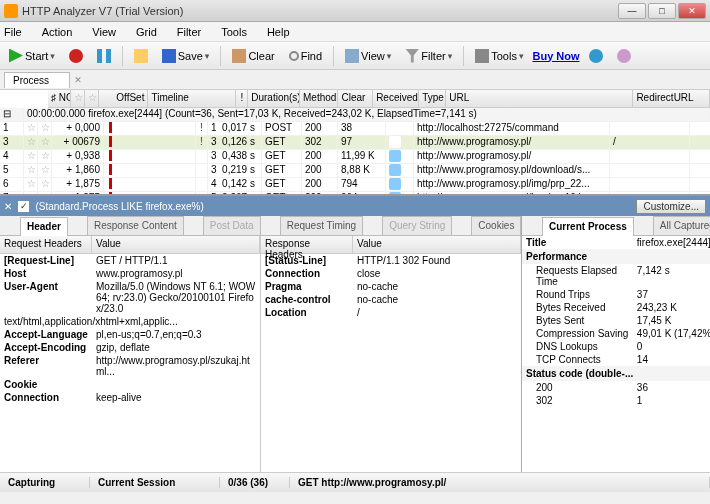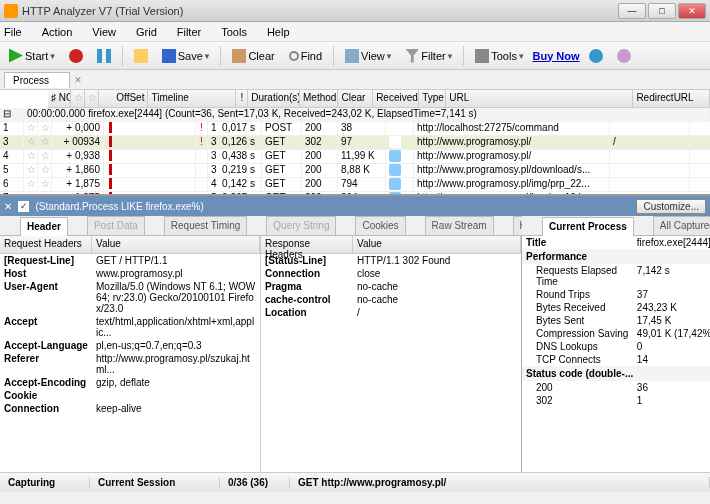--- a/index.html
+++ b/index.html
@@ -174,21 +174,21 @@
         <div class="gcell c-res">200</div>
         <div class="gcell c-recv">38</div>
         <div class="gcell c-type"><span class="typeic" style="background:#fff"></span></div>
         <div class="gcell c-url">http://localhost:27275/command</div>
         <div class="gcell c-redir"></div>
       </div>
       <div class="grow sel">
         <div class="gcell c-no">3</div>
         <div class="gcell c-star"><span class="star">☆</span></div>
         <div class="gcell c-star2"><span class="star">☆</span></div>
-        <div class="gcell c-off">+ 00934</div>
+        <div class="gcell c-off">+ 00679</div>
         <div class="gcell c-tl"><span class="tlbar"></span></div>
         <div class="gcell c-flag" style="color:#c00;text-align:center">!</div>
         <div class="gcell c-dur">3&nbsp;&nbsp;0,126 s</div>
         <div class="gcell c-meth">GET</div>
         <div class="gcell c-res">302</div>
         <div class="gcell c-recv">97</div>
         <div class="gcell c-type"><span class="typeic" style="background:#fff"></span></div>
         <div class="gcell c-url">http://www.programosy.pl/</div>
         <div class="gcell c-redir">/</div>
       </div>
@@ -259,20 +259,21 @@
   <span style="cursor:pointer">✕</span>
   <span class="chk">✓</span>
   <span>(Standard.Process LIKE firefox.exe%)</span>
   <button class="cust">Customize...</button>
 </div>
 
 <div class="midrow">
   <div class="leftpane">
     <div class="tabs">
       <div class="tab active">Header</div>
+      <div class="tab">Response Content</div>
       <div class="tab dis">Post Data</div>
       <div class="tab">Request Timing</div>
       <div class="tab dis">Query String</div>
       <div class="tab">Cookies</div>
       <div class="tab">Raw Stream</div>
       <div class="tab">Hints (1)</div>
       <div class="tab dis">Comment</div>
       <div class="tab">Status Code Definition</div>
     </div>
     <div class="hdrsplit">
@@ -288,34 +289,33 @@
             </div>
             <div class="hrow">
               <div class="hkey">Host</div>
               <div class="hval">www.programosy.pl</div>
             </div>
             <div class="hrow">
               <div class="hkey">User-Agent</div>
               <div class="hval">Mozilla/5.0 (Windows NT 6.1; WOW64; rv:23.0) Gecko/20100101 Firefox/23.0</div>
             </div>
             <div class="hrow">
-              <div class="hkey">Accept</div>
               <div class="hval">text/html,application/xhtml+xml,applic...</div>
             </div>
             <div class="hrow">
               <div class="hkey">Accept-Language</div>
               <div class="hval">pl,en-us;q=0.7,en;q=0.3</div>
             </div>
             <div class="hrow">
+              <div class="hkey">Accept-Encoding</div>
+              <div class="hval">gzip, deflate</div>
+            </div>
+            <div class="hrow">
               <div class="hkey">Referer</div>
               <div class="hval">http://www.programosy.pl/szukaj.html...</div>
-            </div>
-            <div class="hrow">
-              <div class="hkey">Accept-Encoding</div>
-              <div class="hval">gzip, deflate</div>
             </div>
             <div class="hrow">
               <div class="hkey">Cookie</div>
             </div>
             <div class="hrow">
               <div class="hkey">Connection</div>
               <div class="hval">keep-alive</div>
             </div>
           </div>
       </div>

